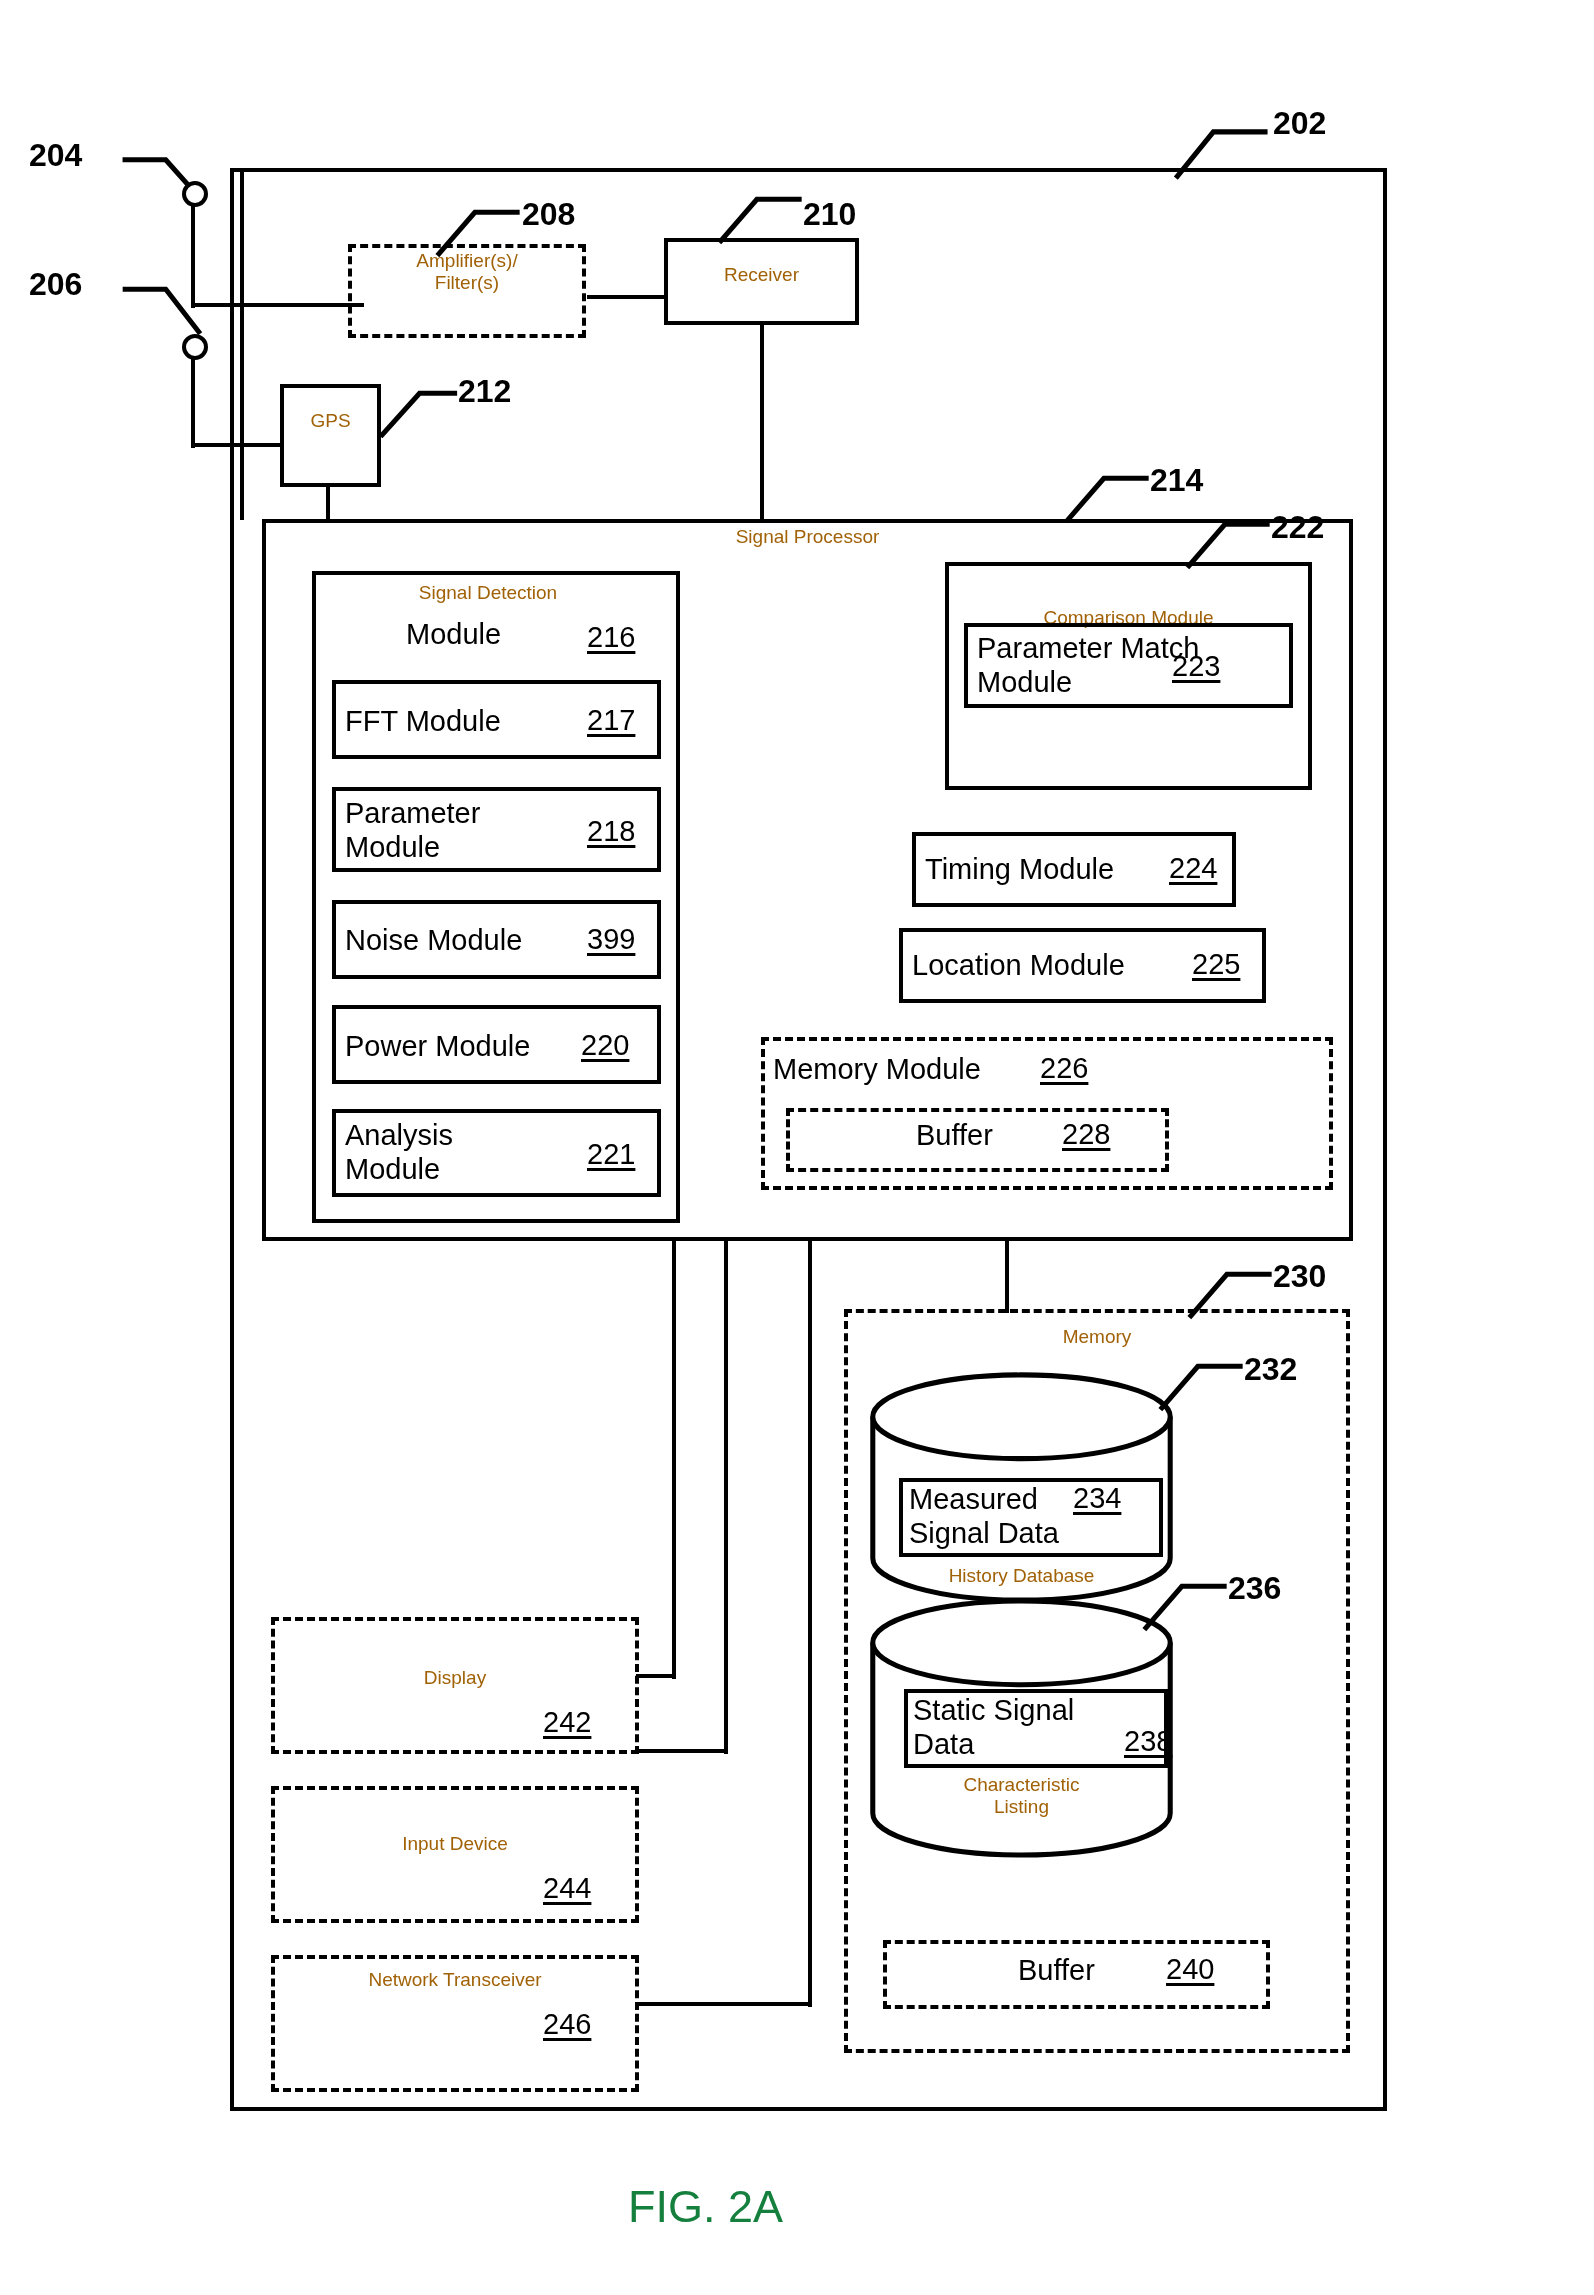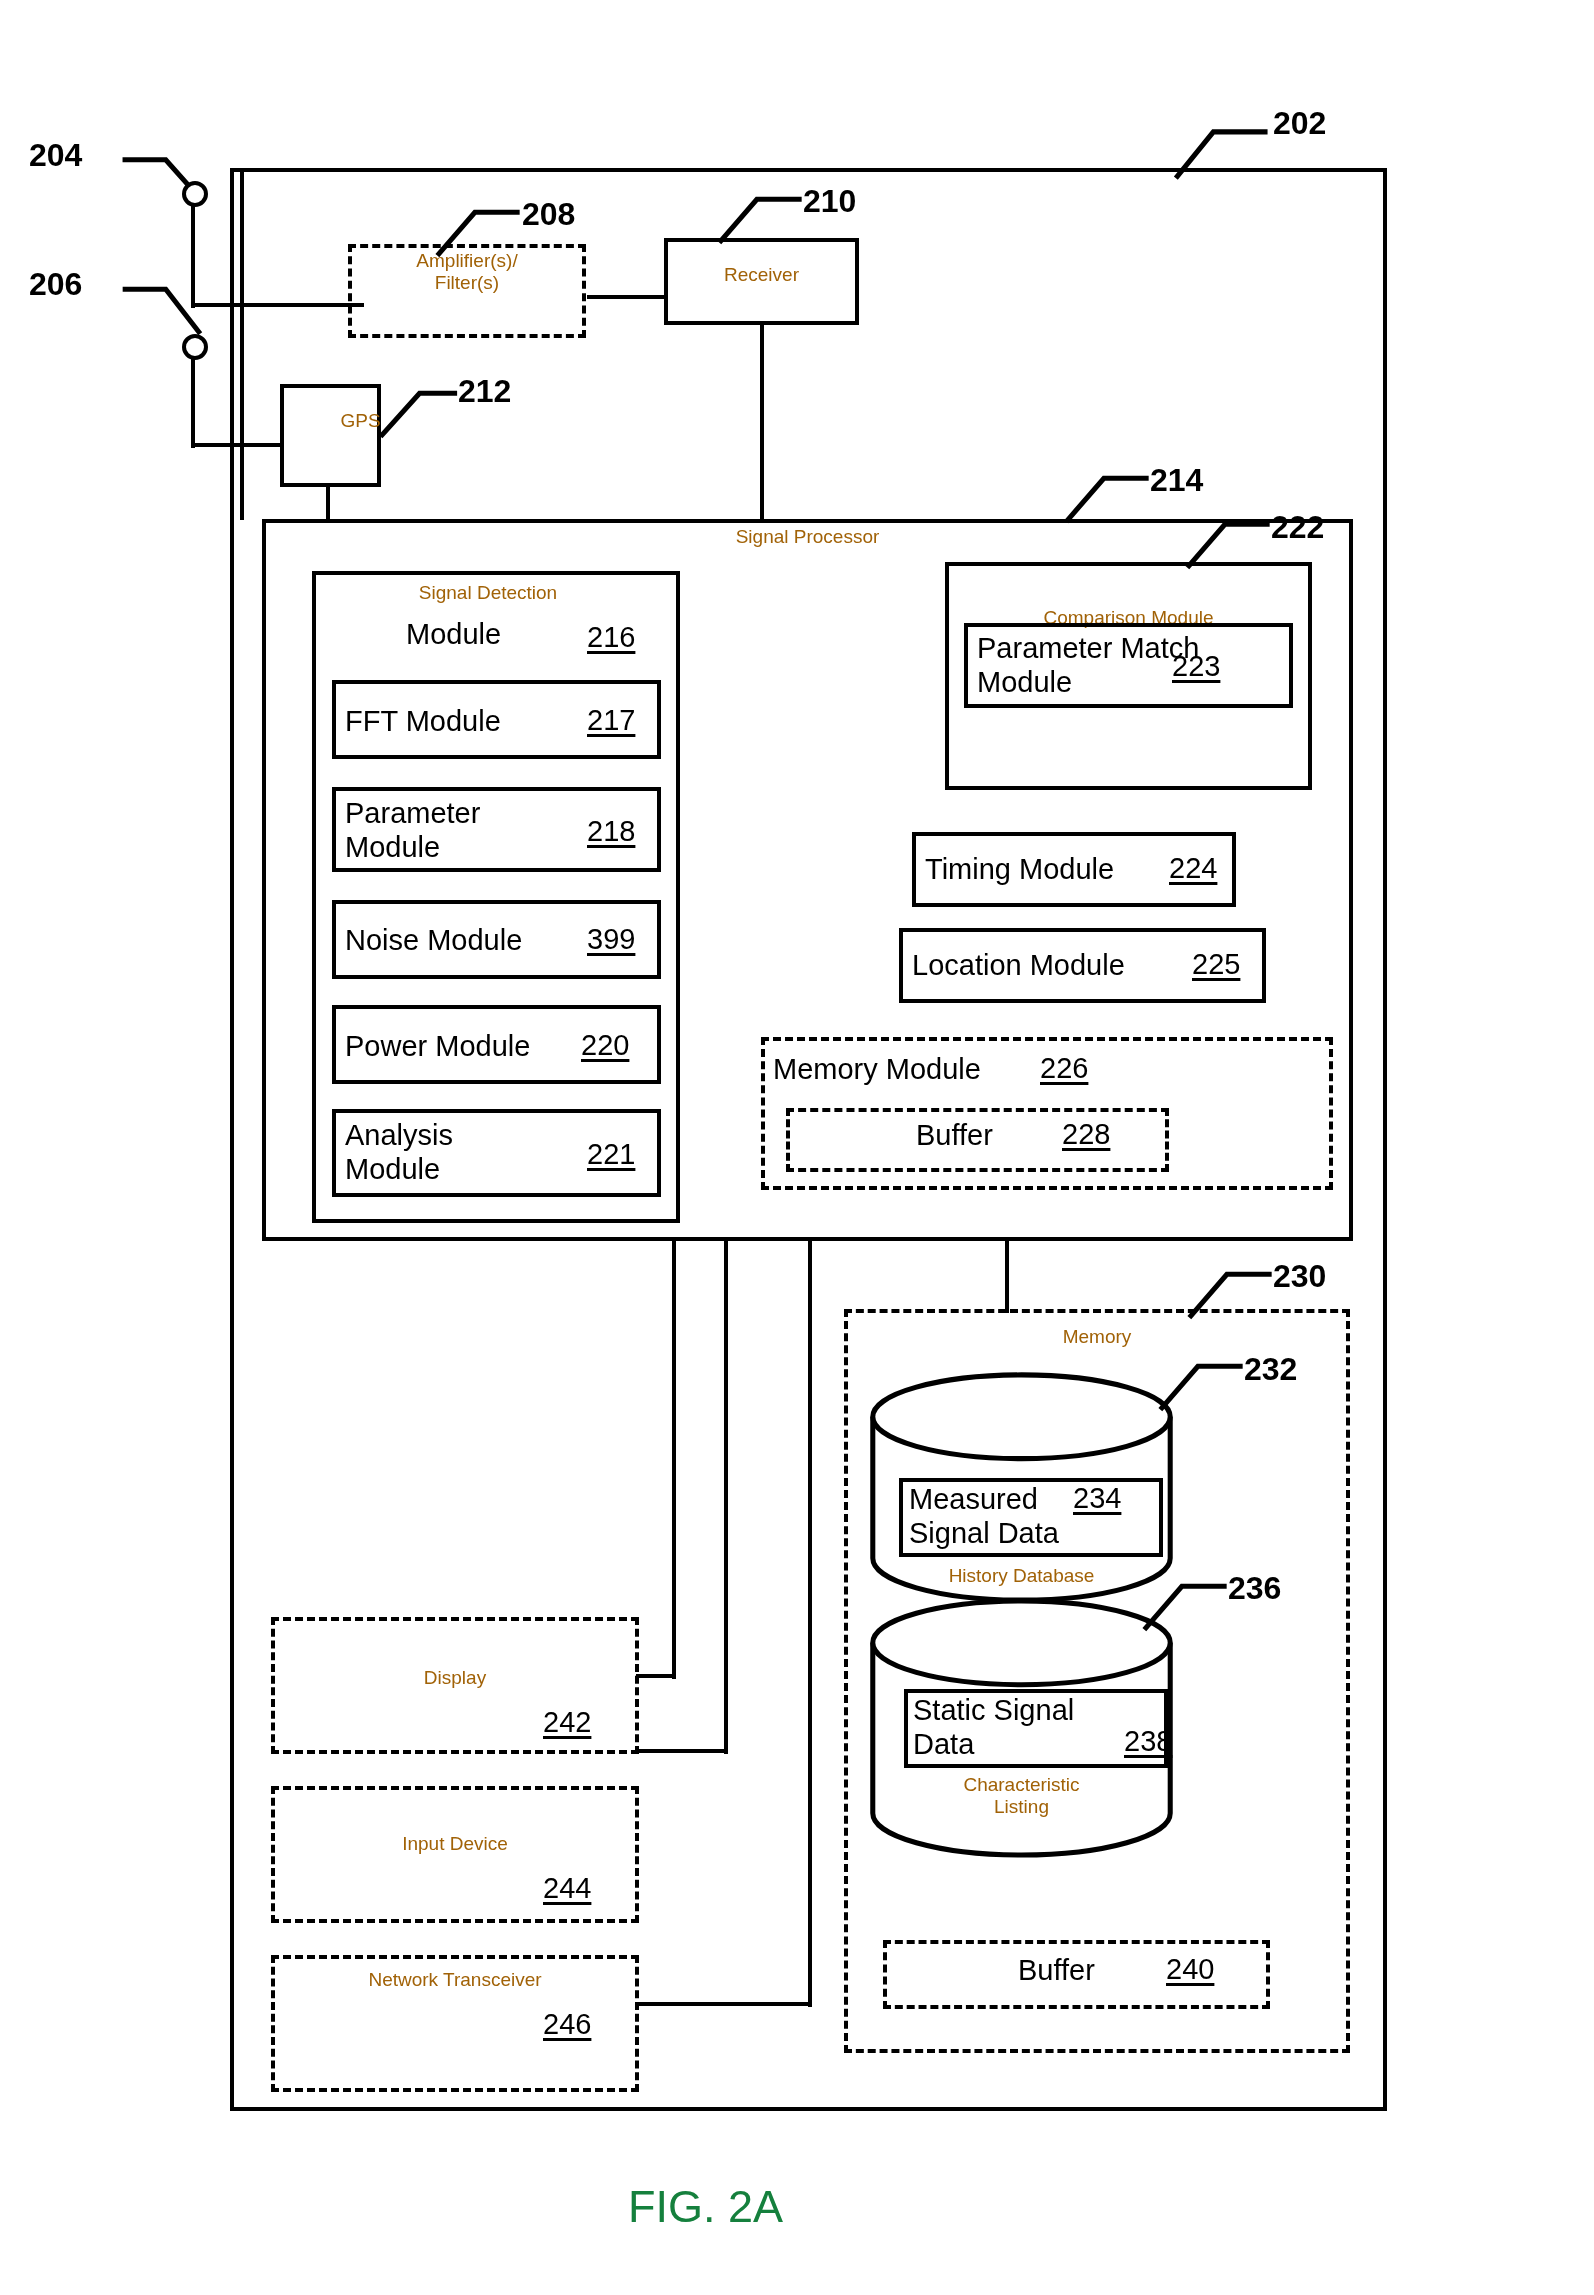--- a/index.html
+++ b/index.html
@@ -155,26 +155,26 @@
 
   <div class="line-h" style="left:587px; top:295px; width:81px;"></div>
 
   <div class="box" style="left:664px; top:238px; width:195px; height:87px;"></div>
   <div class="lbl-c" style="left:664px; top:264px; width:195px;">Receiver</div>
   <div class="leader" style="left:715px; top:189px;">
     <svg width="130" height="58" viewBox="0 0 180 80">
       <path d="M 6 74 L 58 14 L 120 14" stroke="#000" stroke-width="7" fill="none"></path>
     </svg>
   </div>
-  <div class="callout" style="left:803px; top:183px;">210</div>
+  <div class="callout" style="left:803px; top:196px;">210</div>
 
   <div class="line-v" style="left:760px; top:325px; height:194px;"></div>
 
   <div class="box" style="left:280px; top:384px; width:101px; height:103px;"></div>
-  <div class="lbl-c" style="left:280px; top:410px; width:101px;padding-left:30px;">GPS</div>
+  <div class="lbl-c" style="left:280px; top:410px; width:101px;">GPS</div>
   <div class="leader" style="left:376px; top:376px;">
     <svg width="116" height="65" viewBox="0 0 160 90">
       <path d="M 6 84 L 60 24 L 112 24" stroke="#000" stroke-width="7" fill="none"></path>
     </svg>
   </div>
   <div class="callout" style="left:458px; top:373px;">212</div>
 
   <div class="line-v" style="left:326px; top:486px; height:36px;"></div>
 
   <div class="box" style="left:262px; top:519px; width:1091px; height:722px;"></div>

